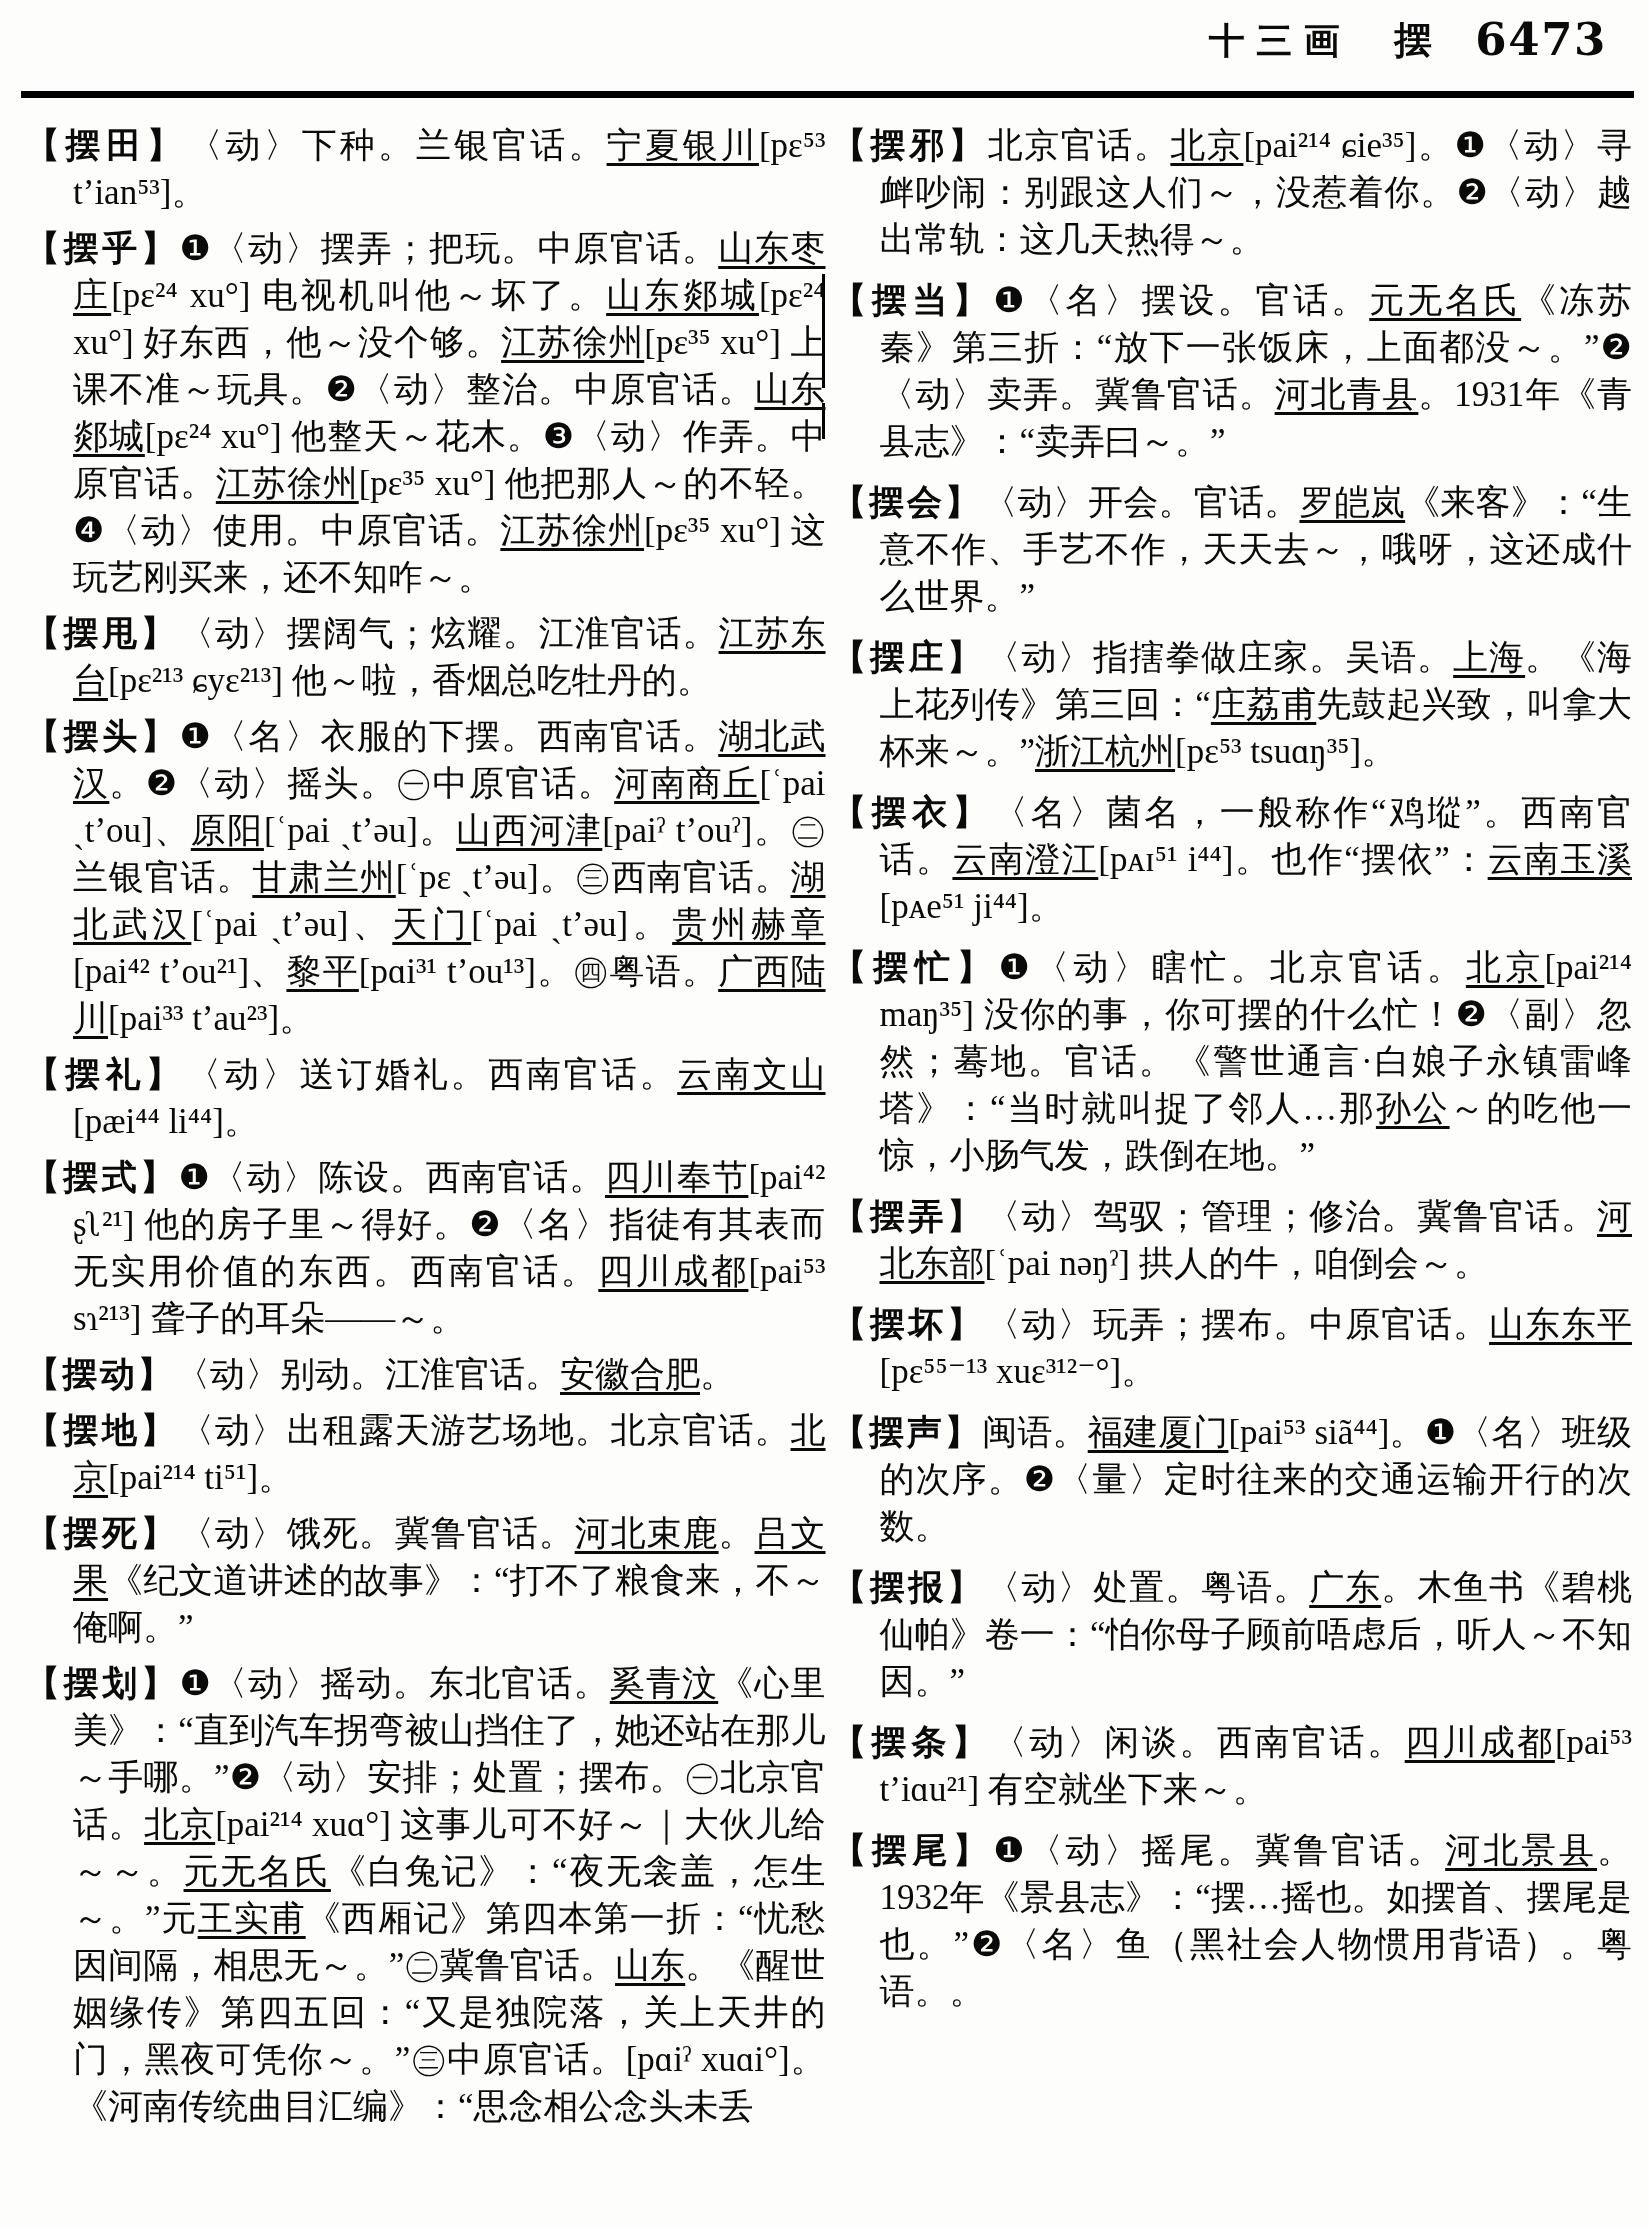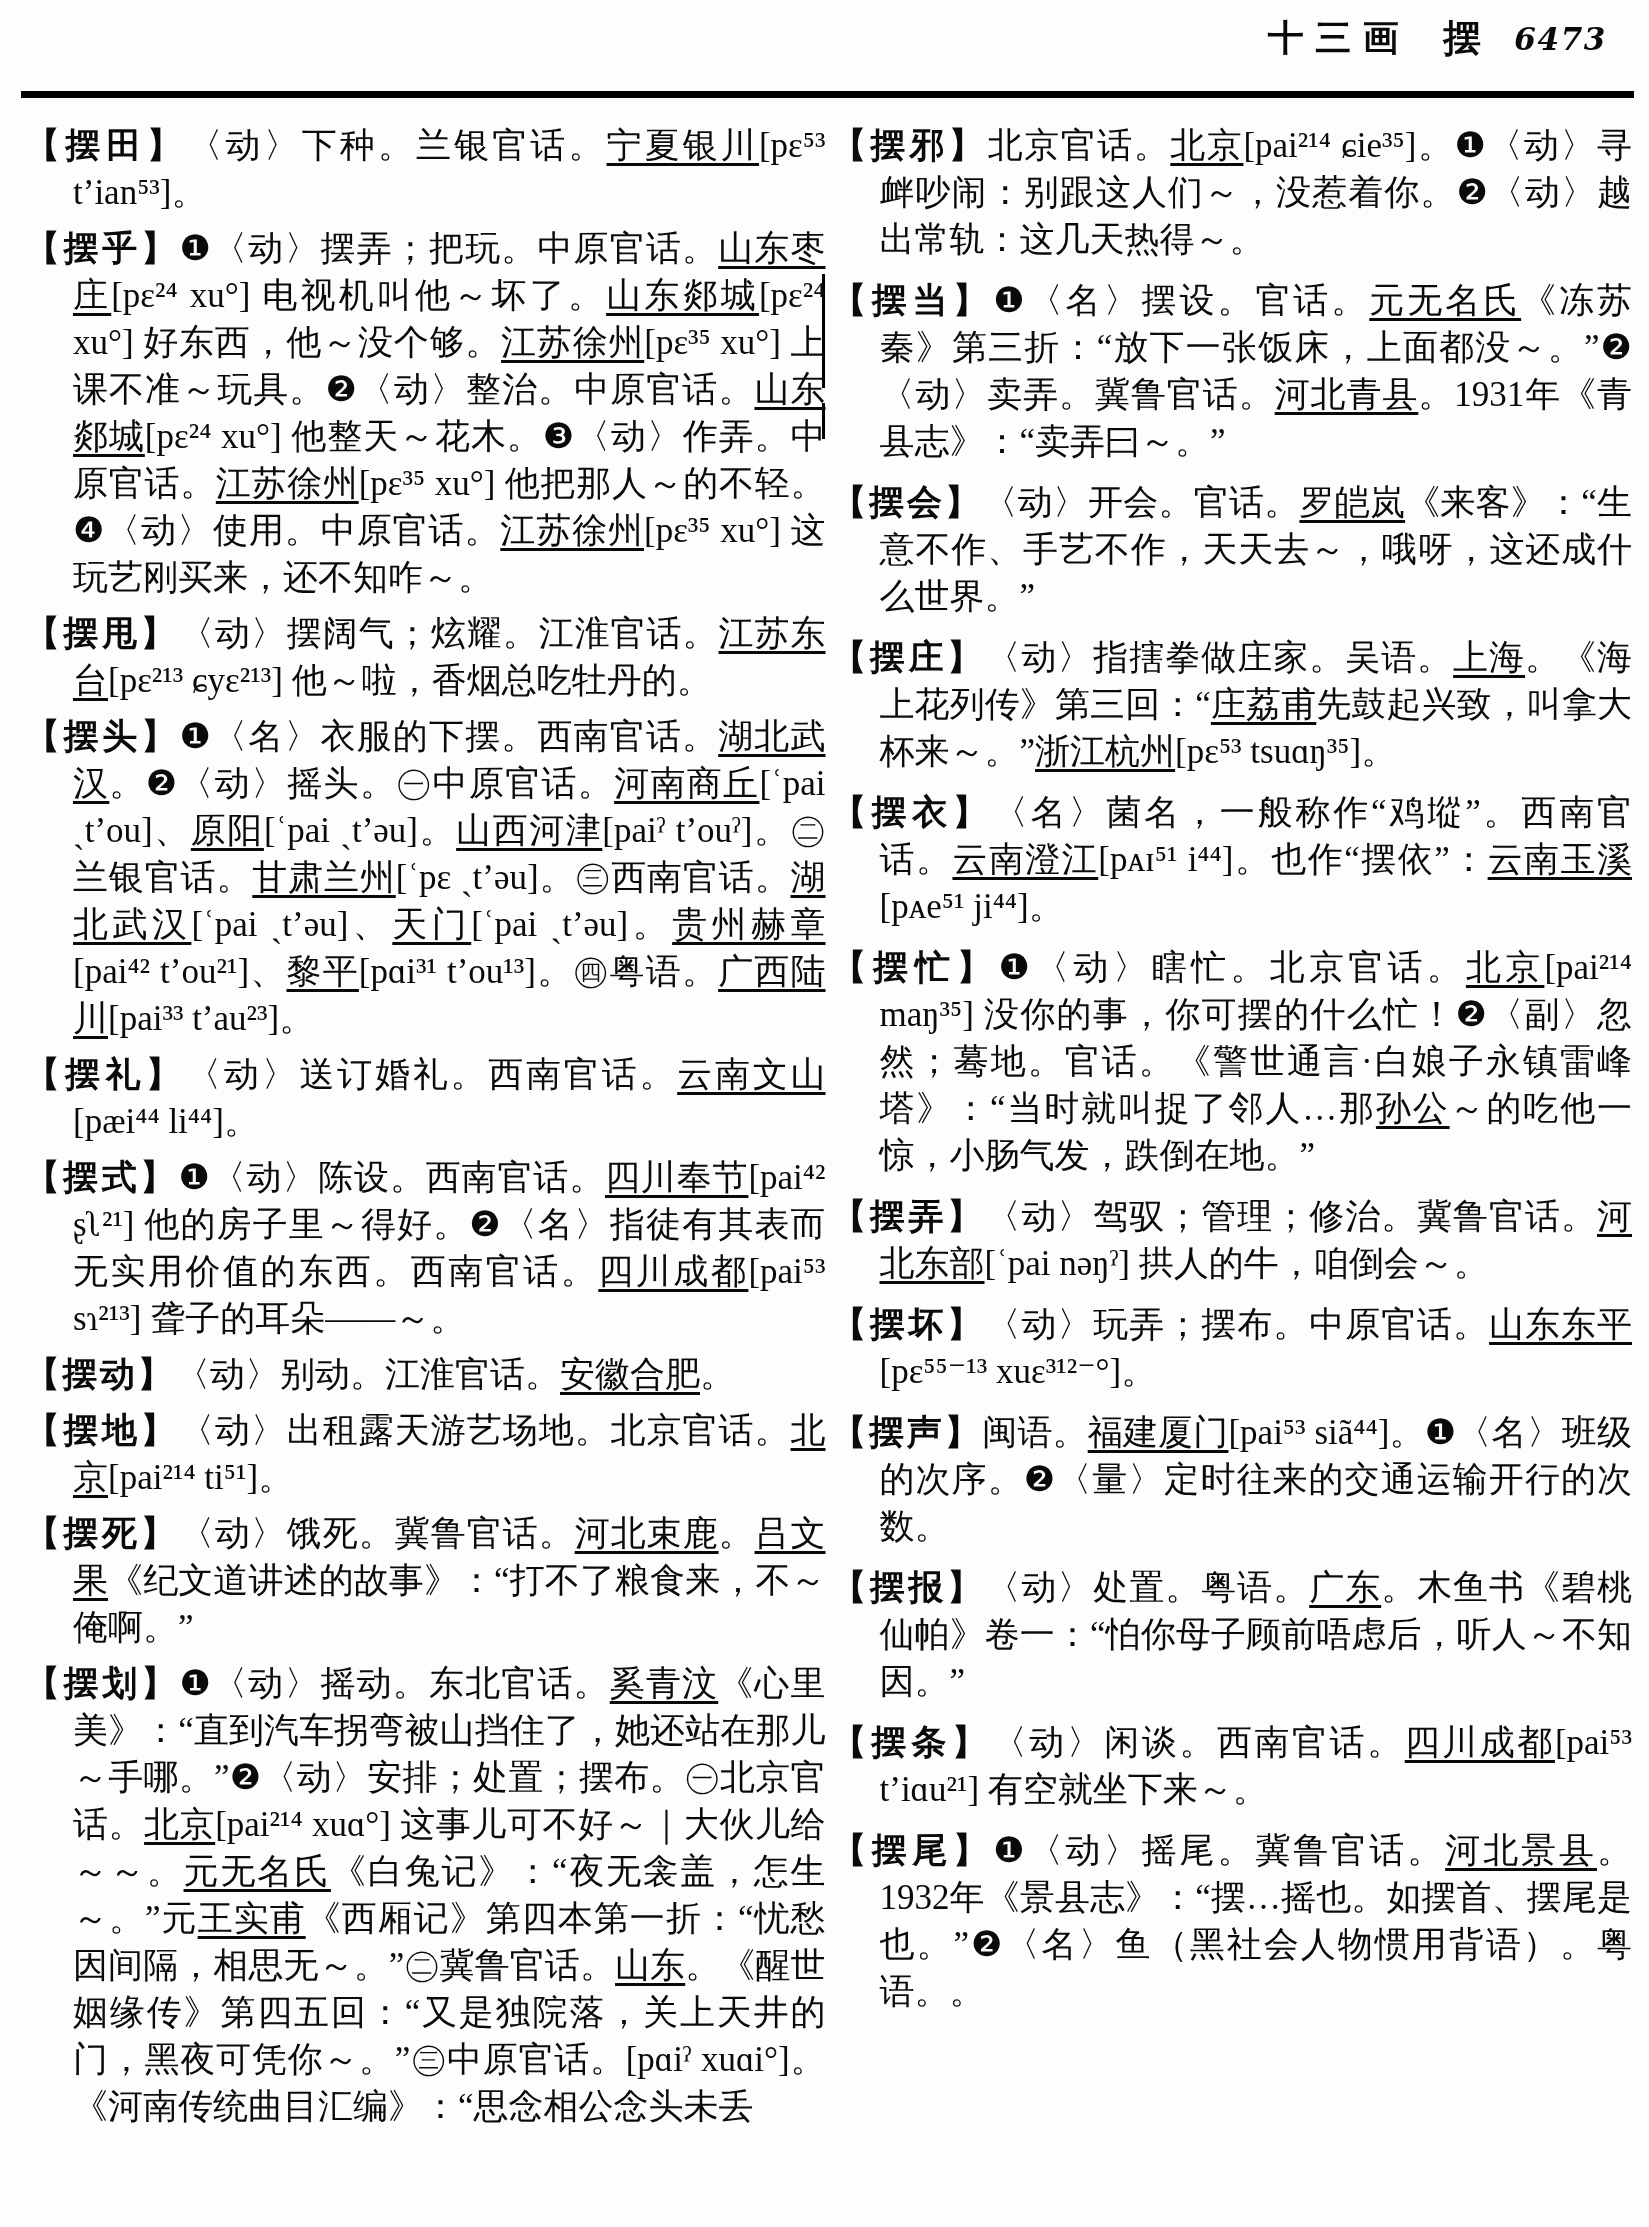--- a/index.html
+++ b/index.html
@@ -1,22 +1,22 @@
 <!DOCTYPE html>
 <html style="font-size:13.2px"><head>
 <meta charset="utf-8">
 <style>
   html,body{margin:0;padding:0;background:#f7f6f2;}
   body{width:1650px;height:2227px;overflow:hidden;
        font-family:"Liberation Serif","DejaVu Serif",serif;color:#0a0a0a;}
   .page{position:relative;width:1650px;height:2227px;background:#fdfdfb;}
-  .header{position:absolute;top:13.2px;right:43px;display:flex;align-items:center;gap:33px;}
+  .header{position:absolute;top:13.2px;right:43px;display:flex;align-items:flex-end;gap:43px;}
   .header .sec{font-size:36px;font-weight:bold;letter-spacing:11.5px;}
   .header .hchar{font-size:38px;font-weight:900;}
-  .header .pagenum{font-size:31px;font-weight:bold;font-style:italic;
+  .header .pagenum{font-size:45px;font-weight:bold;
                    font-family:"DejaVu Serif",serif;letter-spacing:1.6px;}
   .rule{position:absolute;left:21.4px;right:16.5px;top:91px;height:6.6px;background:#000;}
   .gutter-mark{position:absolute;width:3.3px;background:#000;}
   .cols{position:absolute;top:122px;left:25px;right:18px;bottom:5px;
         display:flex;gap:6px;overflow:hidden;justify-content:space-between;}
   .col{width:50%;font-size:35px;line-height:47px;text-align:justify;
        text-justify:inter-ideograph;}
   .entry{margin-bottom:9px;padding-left:48px;text-indent:-48px;}
   .entry.cont{text-indent:0;}
   .col-right .entry{margin-bottom:14px;}

